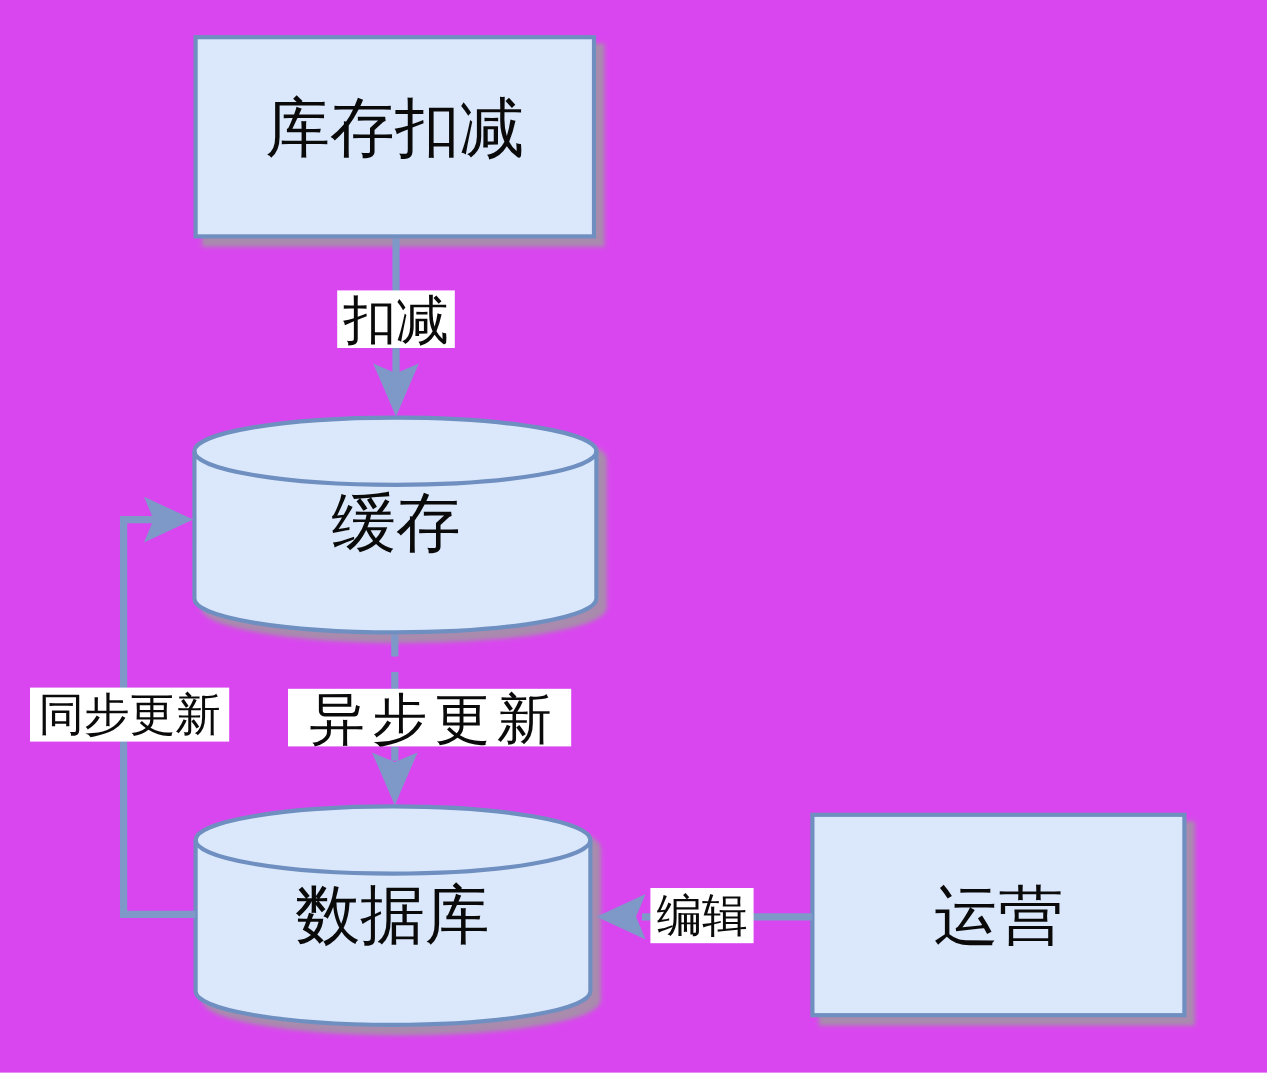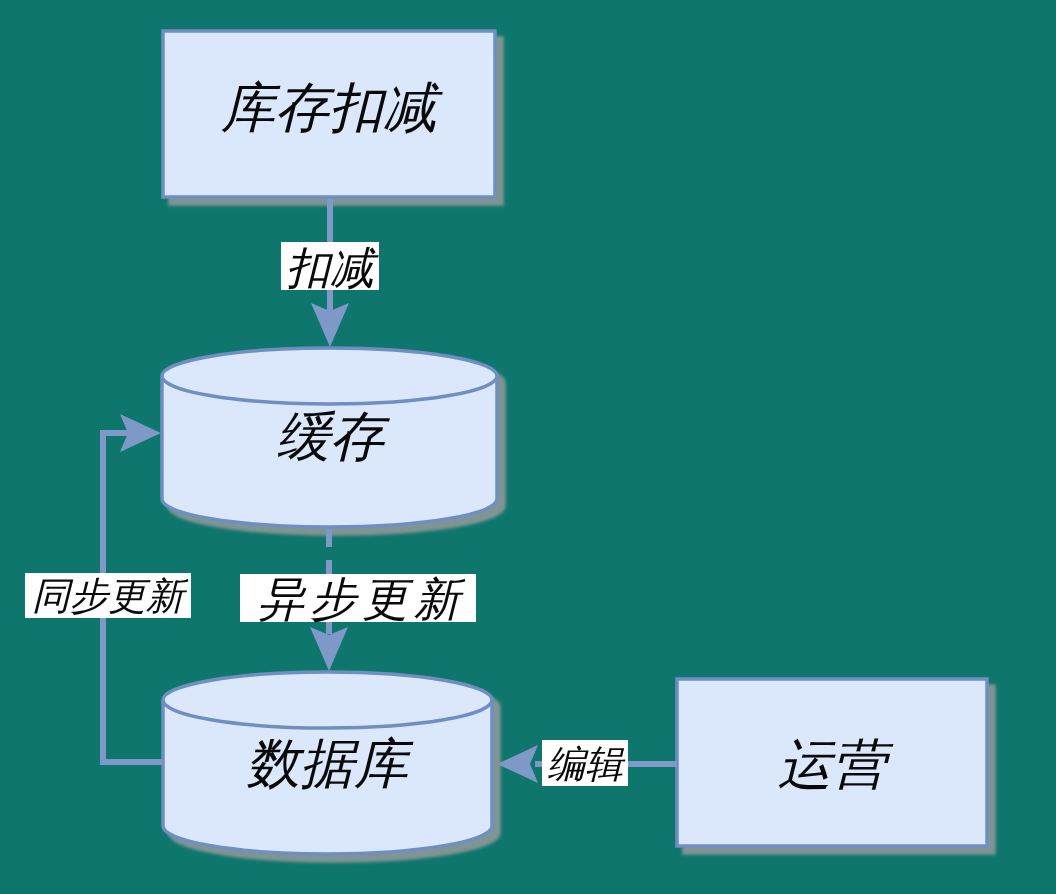--- a/index.html
+++ b/index.html
@@ -4,23 +4,22 @@
 <style>
   html, body {
     margin: 0;
     padding: 0;
     background: #ffffff;
   }
   .canvas {
     position: relative;
     width: 1056px;
     height: 894px;
-    background: #0f766e;
+    background: #d946ef;
     font-family: "Liberation Sans", "DejaVu Sans", sans-serif;
-    font-style: italic;
   }
   svg { display: block; }
 
   .node-shape {
     fill: #dbe8fb;
     stroke: #6e8fc0;
     stroke-width: 3.5;
   }
   .cyl-rim {
     fill: none;

